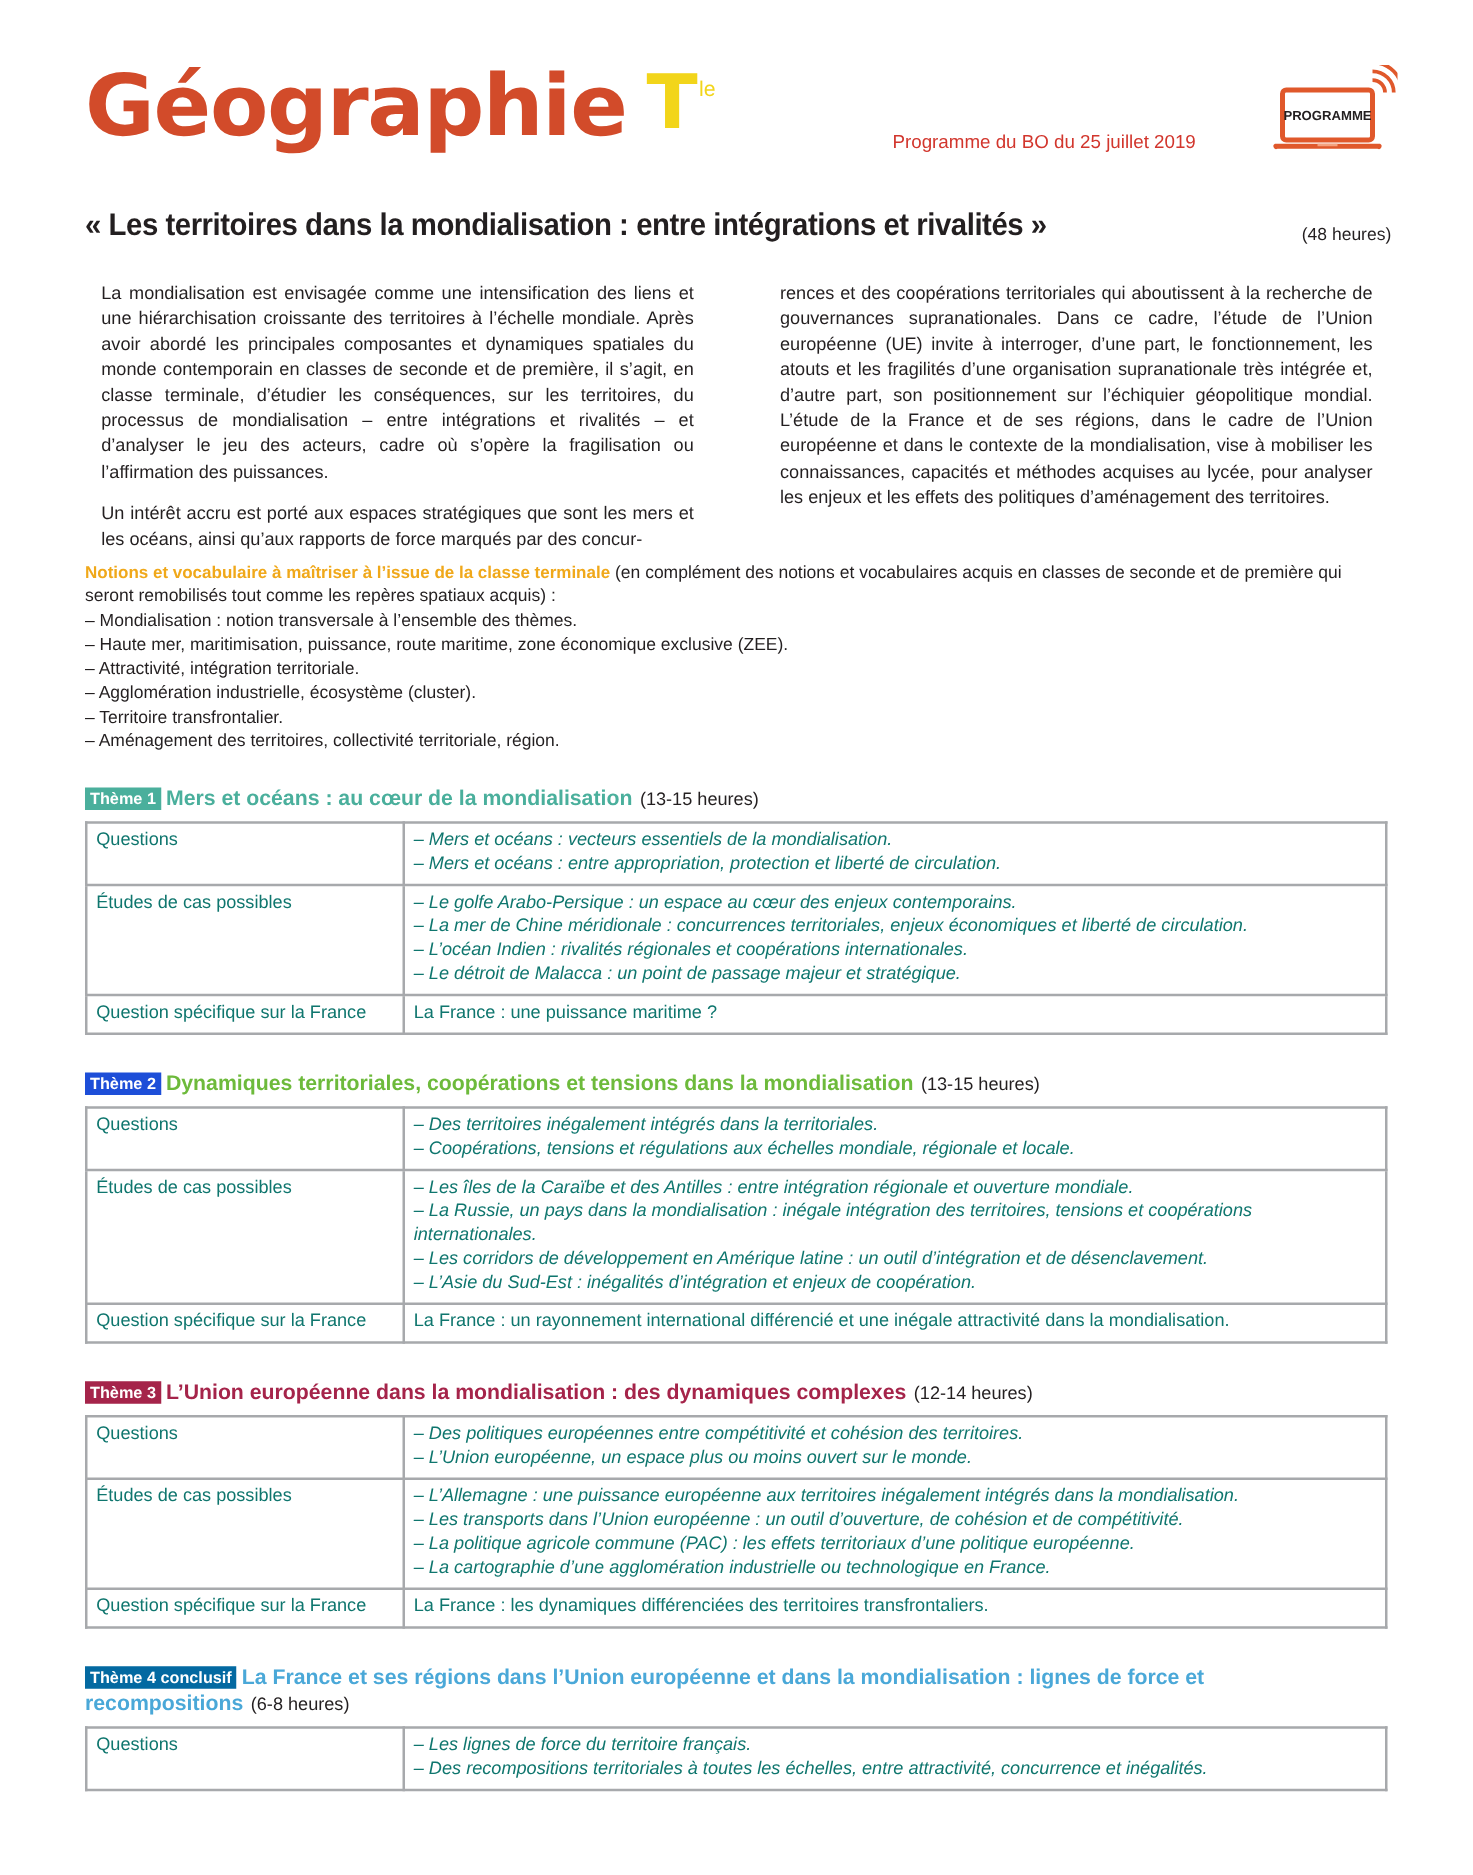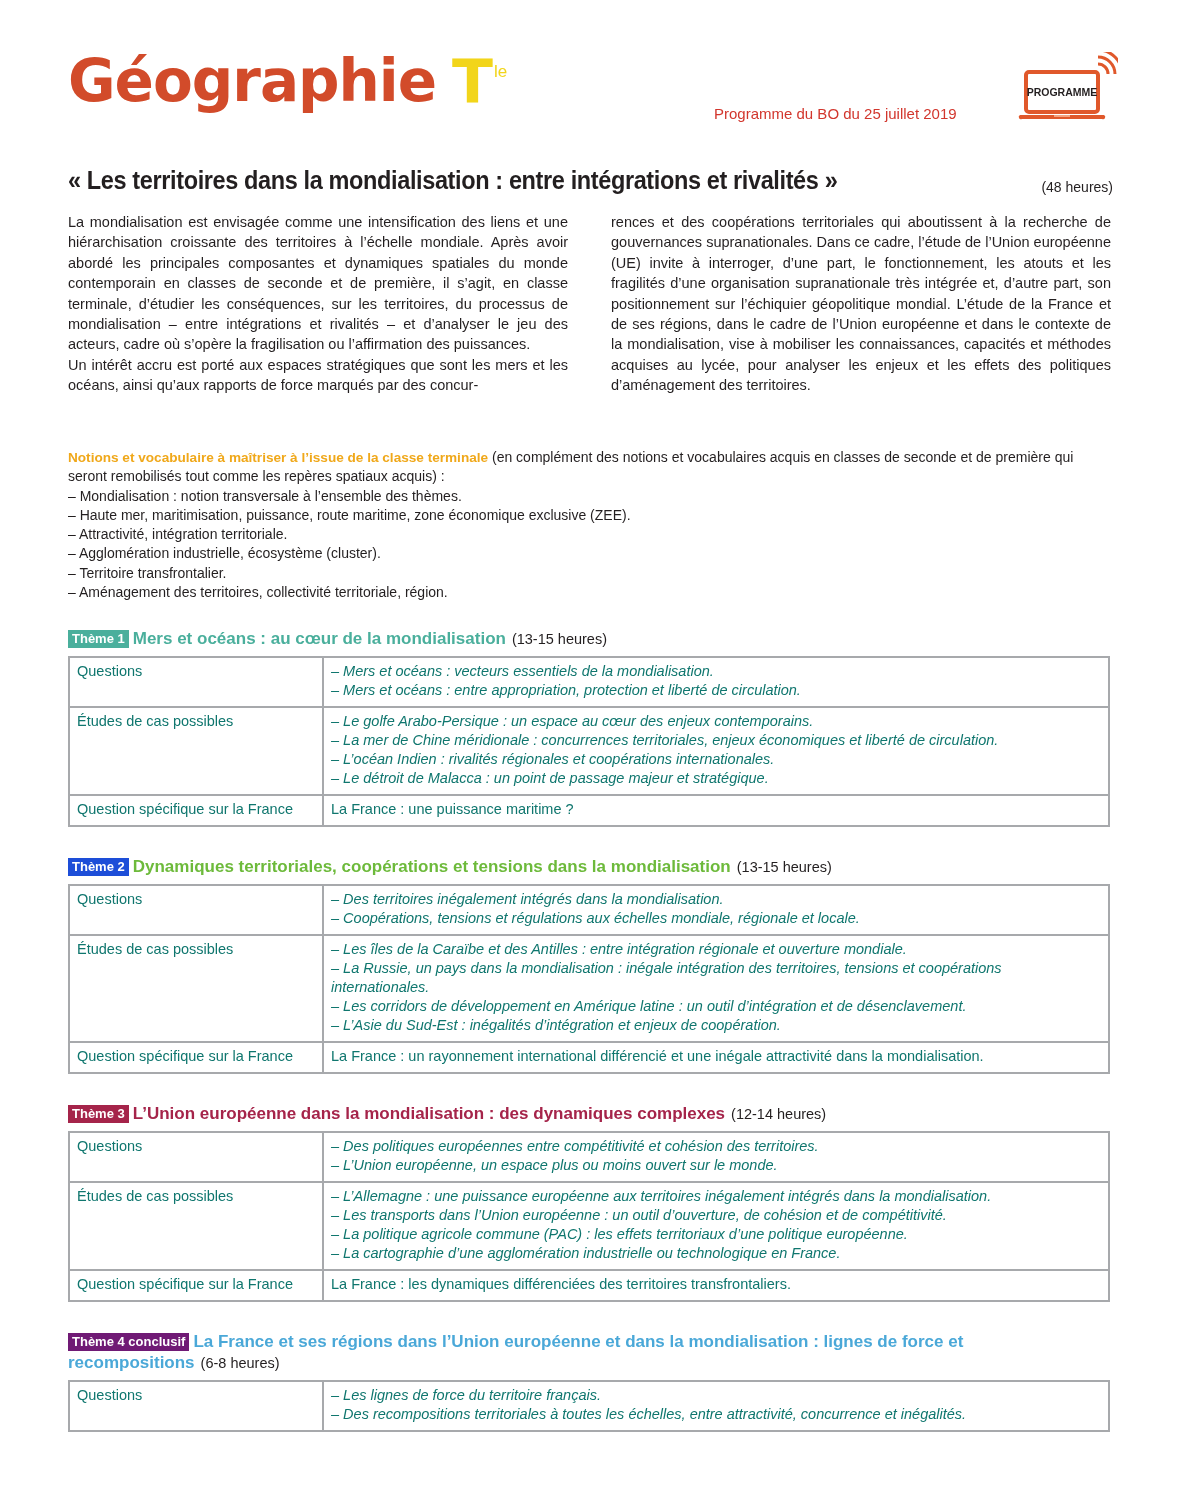--- a/index.html
+++ b/index.html
@@ -1,34 +1,34 @@
 <!DOCTYPE html>
 <html><head>
 <meta charset="utf-8">
 <style>
   * { box-sizing: border-box; margin: 0; padding: 0; }
   html, body { width: 1178px; height: 1500px; background: #ffffff; }
   body { position: relative; font-family: "Liberation Sans", sans-serif; color: #231f20; overflow: hidden; }
 
   .title-wrap { position: absolute; left: 68px; top: 52px; display: flex; align-items: flex-start; }
-  .title { font-family: "DejaVu Sans", sans-serif; font-weight: bold; font-size: 58px; letter-spacing: -1px; color: #d24b2a; line-height: 1; }
+  .title { font-family: "DejaVu Sans", sans-serif; font-weight: bold; font-size: 68px; letter-spacing: -1px; color: #d24b2a; line-height: 1; }
   .title-level { font-family: "DejaVu Sans", sans-serif; font-weight: bold; font-size: 60px; color: #f2d51a; margin-left: 16px; line-height: 1; }
   .title-sup { font-size: 17px; color: #f2d51a; margin-top: 10px; margin-left: 1px; font-family: "Liberation Sans", sans-serif; }
 
   .bo-ref { position: absolute; left: 714px; top: 105px; font-size: 15px; color: #d2362d; }
 
   .prog-icon { position: absolute; left: 1018px; top: 52px; width: 100px; height: 72px; }
 
   .main-heading { position: absolute; left: 68px; top: 166px; width: 1045px; display: flex; align-items: flex-end; justify-content: space-between; gap: 20px; }
   .main-heading .mh-text { font-family: "Liberation Sans", sans-serif; font-size: 25px; font-weight: bold; color: #231f20; letter-spacing: -0.4px; transform: scaleX(0.94); transform-origin: left; white-space: nowrap; }
   .main-heading .mh-hours { font-size: 14px; color: #231f20; }
 
   .intro { position: absolute; left: 68px; top: 212px; width: 1043px; display: flex; gap: 43px; }
   .intro .col { width: 500px; font-size: 14.5px; line-height: 20.4px; text-align: justify; color: #231f20; }
-  .intro .col p { margin: 0; }
+  .intro .col p { margin: 13px; }
 
   .notions { position: absolute; left: 68px; top: 448px; width: 1045px; font-size: 14px; line-height: 19.3px; color: #231f20; }
   .notions .hl { color: #f0a81a; font-weight: bold; font-size: 13.6px; }
   .notions ul { list-style: none; }
 
   .theme { position: absolute; left: 68px; width: 1042px; }
   .theme-head { font-size: 17px; line-height: 21px; font-weight: bold; }
   .theme-badge { display: inline-block; color: #fff; font-size: 13px; font-weight: bold; padding: 0 4px; line-height: 18px; margin-right: 4px; vertical-align: 1px; }
   .theme-title { font-weight: bold; }
   .theme-hours { font-size: 14.5px; font-weight: normal; color: #231f20; margin-left: 6px; }
@@ -37,21 +37,21 @@
   table.prog td { border: 2px solid #a7a9ac; font-size: 14.5px; line-height: 19px; vertical-align: top; padding: 4px 7px 6px 7px; color: #0f766e; }
   table.prog td.lbl { width: 254px; }
   table.prog ul { list-style: none; font-style: italic; }
 
   .t1 .theme-badge { background: #4aaf9c; }
   .t1 .theme-title { color: #4aaf9c; text-align: center; }
   .t2 .theme-badge { background: #1d4ed8; }
   .t2 .theme-title { color: #6dba3b; }
   .t3 .theme-badge { background: #a5244a; }
   .t3 .theme-title { color: #a5244a; }
-  .t4 .theme-badge { background: #701a75; }
+  .t4 .theme-badge { background: #0369a1; }
   .t4 .theme-title { color: #4aa8d8; }
 </style>
 </head>
 <body>
 
 <div class="title-wrap">
   <span class="title">Géographie</span>
   <span class="title-level">T</span>
   <span class="title-sup">le</span>
 </div>
@@ -134,21 +134,21 @@
 <div class="theme t2" style="top: 856px;">
   <div class="theme-head">
     <span class="theme-badge">Thème 2</span><span class="theme-title">Dynamiques territoriales, coopérations et tensions dans la mondialisation</span><span class="theme-hours">(13-15 heures)</span>
   </div>
   <table class="prog">
     <tbody>
         <tr>
       <td class="lbl">Questions</td>
       <td>
             <ul>
-        <li>– Des territoires inégalement intégrés dans la mondialisation.</li>
+        <li>– Des territoires inégalement intégrés dans la territoriales.</li>
         <li>– Coopérations, tensions et régulations aux échelles mondiale, régionale et locale.</li>
       </ul>
           </td>
     </tr>
     <tr>
       <td class="lbl">Études de cas possibles</td>
       <td>
             <ul>
         <li>– Les îles de la Caraïbe et des Antilles : entre intégration régionale et ouverture mondiale.</li>
         <li>– La Russie, un pays dans la mondialisation : inégale intégration des territoires, tensions et coopérations internationales.</li>

